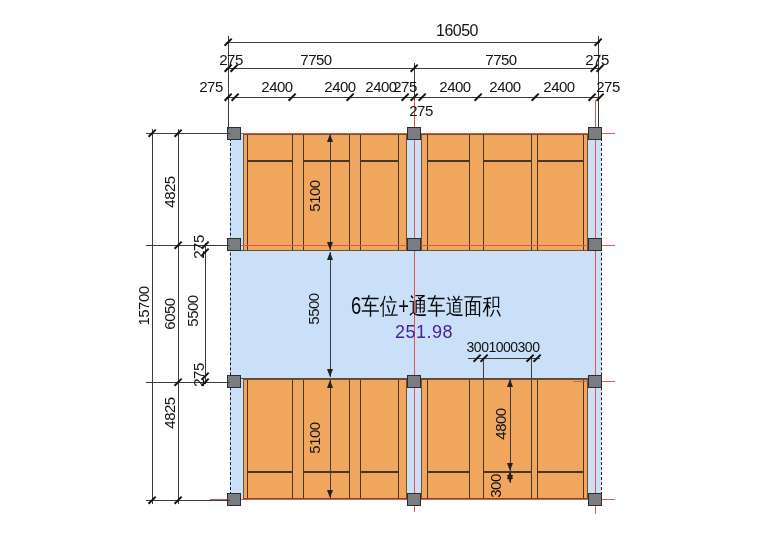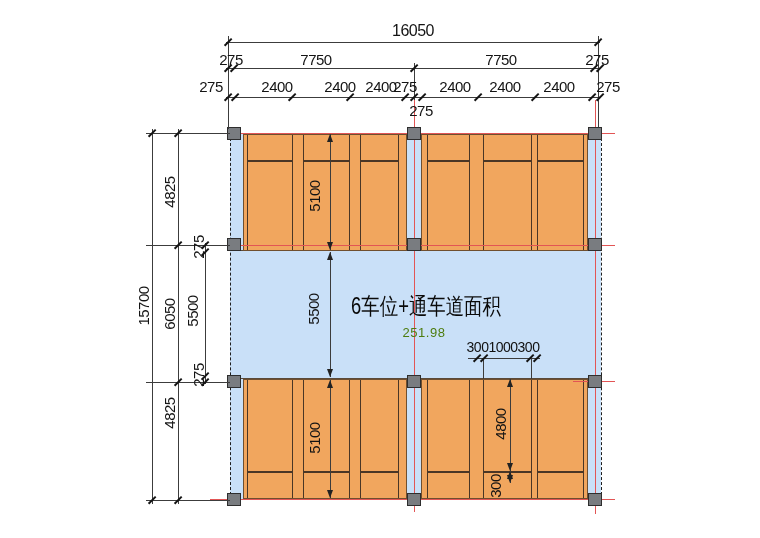--- a/index.html
+++ b/index.html
@@ -18,35 +18,35 @@
   .red{background:#e25555;}
   .dash-wall{border-left:1.5px dashed #1f1f1f;width:0;}
   .bandline{background:#5a4a3a;}
   
   .dtext{
     position:absolute;transform:translate(-50%,-50%);
     font-size:15px;line-height:1;white-space:nowrap;color:#141414;
     letter-spacing:-0.5px;
   }
   .rot{transform:translate(-50%,-50%) rotate(-90deg);}
-  .big{font-size:16px;}
+  .big{font-size:16px;margin-left:44px;}
   
   .tick{
     position:absolute;width:10px;height:1.6px;background:#141414;
     transform:translate(-50%,-50%) rotate(-45deg);
   }
   
   .arr{position:absolute;width:0;height:0;transform:translate(-50%,0);}
   .arr.up{border-left:3px solid transparent;border-right:3px solid transparent;border-bottom:8px solid #222;}
   .arr.dn{border-left:3px solid transparent;border-right:3px solid transparent;border-top:8px solid #222;transform:translate(-50%,-100%);}
   .main-label{
     position:absolute;transform:translate(-50%,-50%) scaleX(0.8);
     font-size:23px;font-weight:500;color:#0a0a0a;white-space:nowrap;letter-spacing:0;
   }
-  .area-value{position:absolute;transform:translate(-50%,-50%);font-size:13px;color:#4d7c0f;letter-spacing:0.5px;}
+  .area-value{position:absolute;transform:translate(-50%,-50%);font-size:18px;color:#4c1d95;letter-spacing:0.5px;}
   .parts{position:absolute;transform:translate(-50%,-50%);font-size:14px;letter-spacing:-0.5px;white-space:nowrap;display:flex;}
 </style>
 </head>
 <body>
 
 <div id="stage">
 
   <div class="abs drive" style="left:230px;top:133px;width:371px;height:367px;"></div>
 
   <div class="abs bandline" style="left:230px;top:250px;width:371px;height:1px;"></div>

